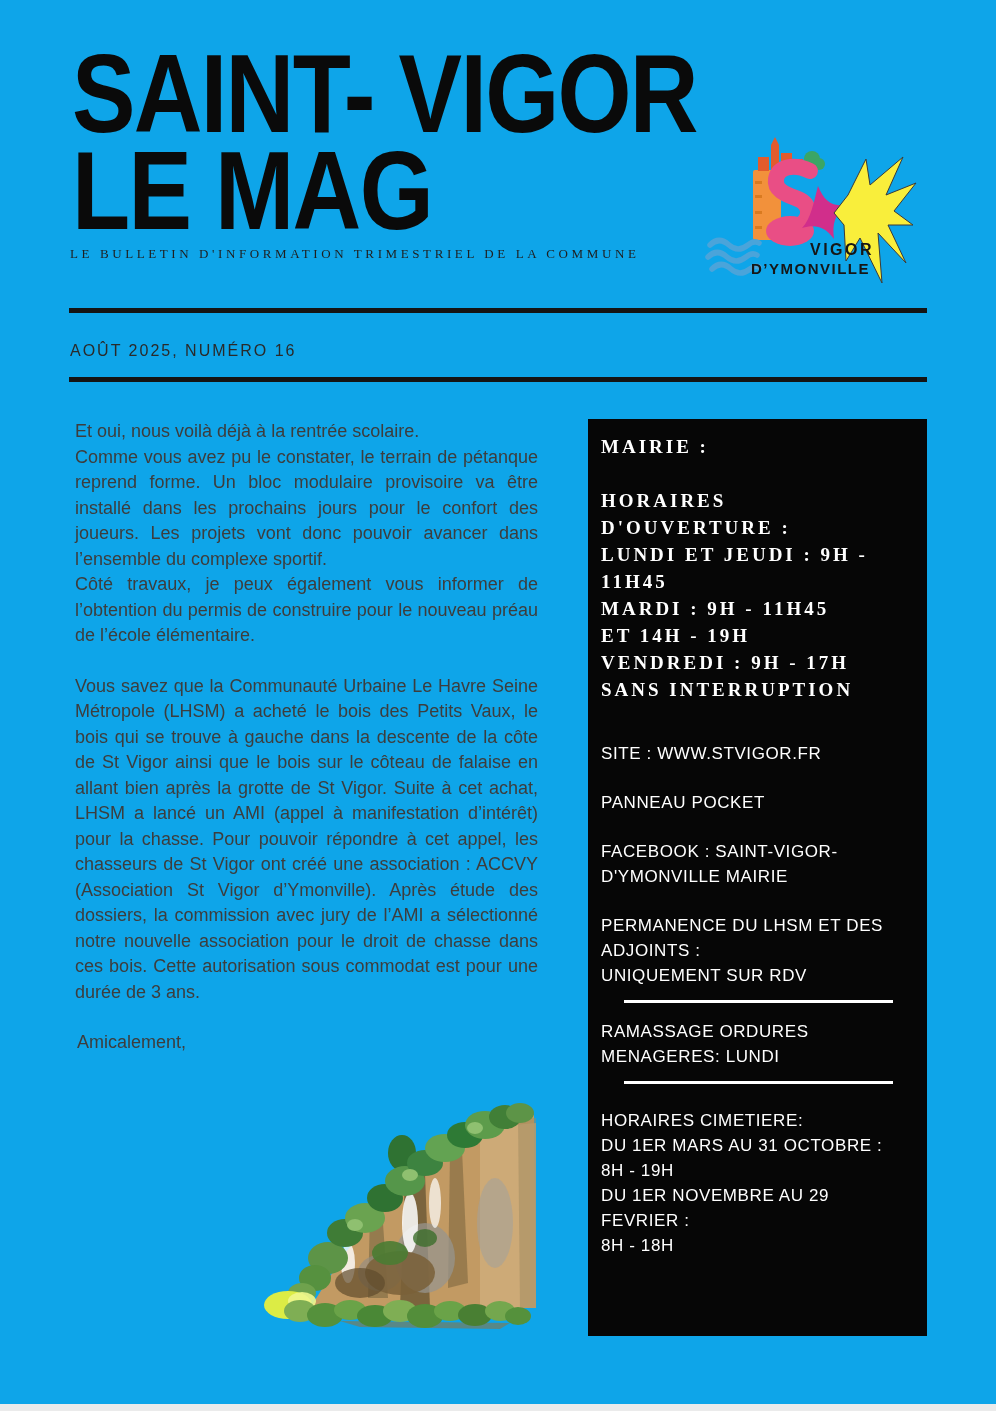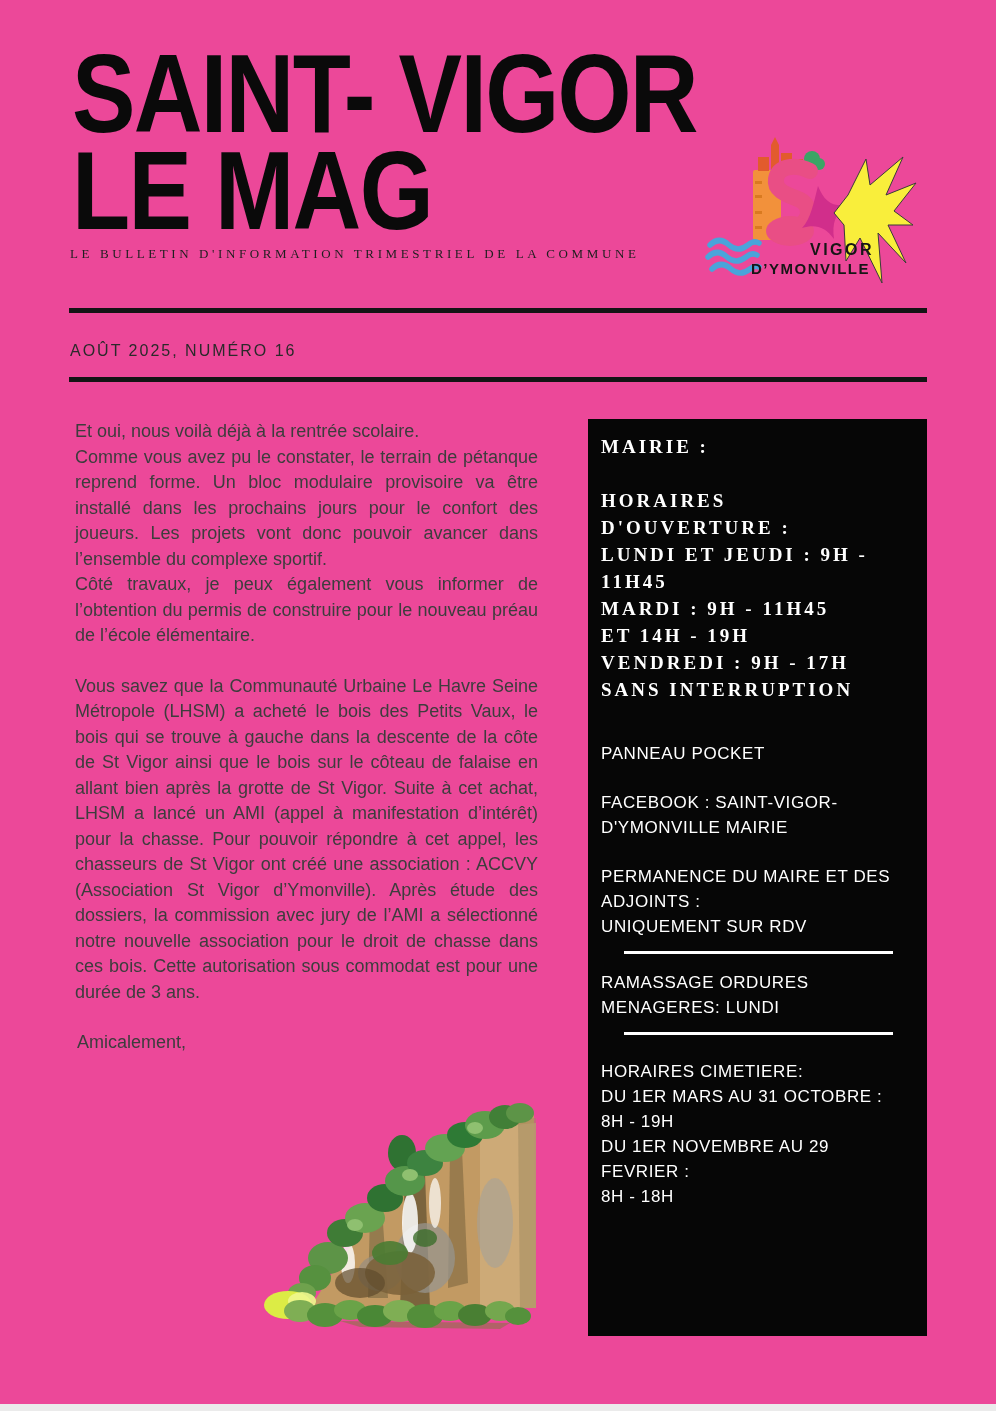--- a/index.html
+++ b/index.html
@@ -1,17 +1,17 @@
 <!DOCTYPE html>
 <html><head>
 <meta charset="utf-8">
 <style>
   html,body { margin:0; padding:0; background:#fff; }
   .page {
-    position:relative; width:996px; height:1411px; background:#ec4899;
+    position:relative; width:996px; height:1411px; background:#0ea5e9;
     overflow:hidden; font-family:"Liberation Sans", sans-serif; color:#3d3d3d;
   }
 
   
   .masthead-title {
     position:absolute; left:72px; top:45px;
     font-weight:700; font-size:112px; line-height:97px;
     letter-spacing:-2px; color:#0a0a0a;
   }
   .title-line { transform:scaleX(0.85); transform-origin:0 0; white-space:nowrap; }
@@ -192,24 +192,25 @@
     <div class="sb-serif">MAIRIE :
 
 HORAIRES
 D'OUVERTURE :
 LUNDI ET JEUDI : 9H -
 11H45
 MARDI : 9H - 11H45
 ET 14H - 19H
 VENDREDI : 9H - 17H
 SANS INTERRUPTION</div>
+    <div class="sb-sans">SITE : WWW.STVIGOR.FR</div>
     <div class="sb-sans">PANNEAU POCKET</div>
     <div class="sb-sans">FACEBOOK : SAINT-VIGOR-
 D'YMONVILLE MAIRIE</div>
-    <div class="sb-sans tight">PERMANENCE DU MAIRE ET DES
+    <div class="sb-sans tight">PERMANENCE DU LHSM ET DES
 ADJOINTS :
 UNIQUEMENT SUR RDV</div>
     <div class="sb-divider"></div>
     <div class="sb-sans tight">RAMASSAGE ORDURES
 MENAGERES: LUNDI</div>
     <div class="sb-divider wide-bottom"></div>
     <div class="sb-sans">HORAIRES CIMETIERE:
 DU 1ER MARS AU 31 OCTOBRE :
 8H - 19H
 DU 1ER NOVEMBRE AU 29

